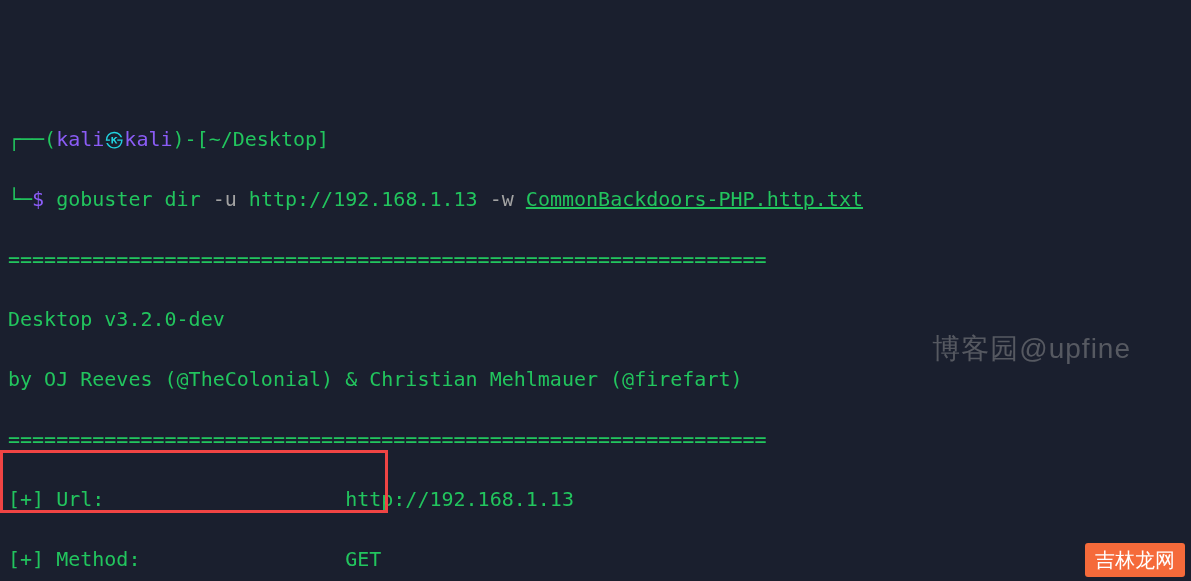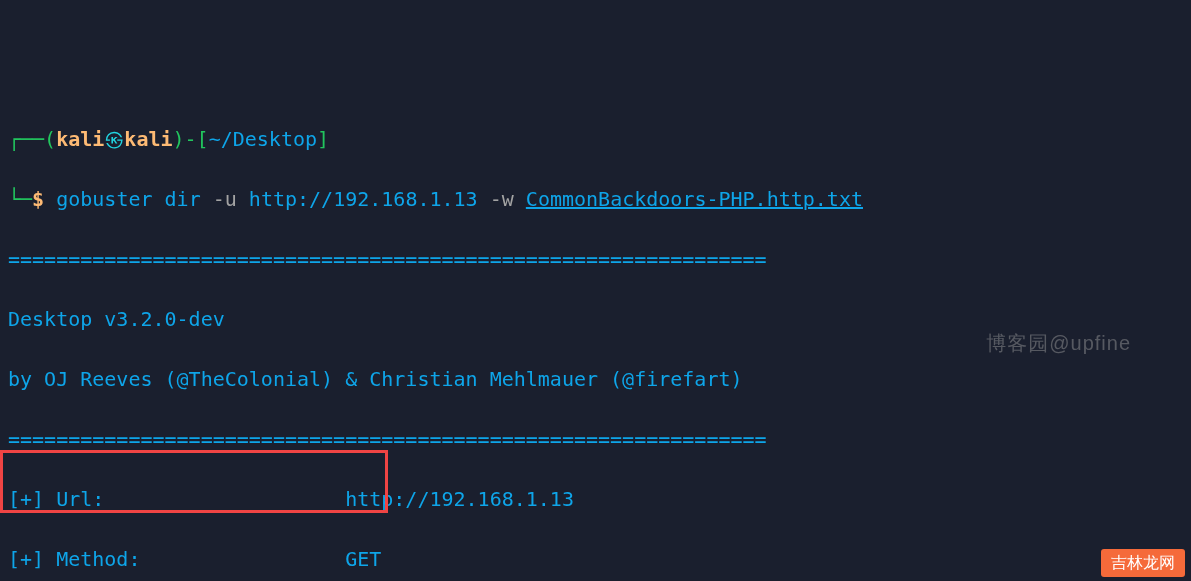--- a/index.html
+++ b/index.html
@@ -11,51 +11,51 @@
     color: #d4d4d4;
     width: 1191px;
     height: 581px;
     overflow: hidden;
     padding: 4px 8px;
     position: relative;
     white-space: pre;
   }
   .line { display: block; }
   .cyan { color: #21d4e0; }
-  .blue { color: #fdba74; font-weight: bold; }
+  .blue { color: #8b5cf6; }
   .green { color: #22c55e; }
-  .white { color: #0ea5e9; }
+  .white { color: #22c55e; }
   .gray { color: #a3a3a3; }
   .underline { text-decoration: underline; }
   .hl-box {
     border: 3px solid #ef4444;
     position: absolute;
     left: 0;
     top: 450px;
     width: 388px;
     height: 63px;
     pointer-events: none;
   }
   .watermark-cn {
     position: absolute;
     right: 60px;
     top: 328px;
-    font-size: 20px;
+    font-size: 28px;
     color: rgba(160,160,160,0.45);
     font-family: sans-serif;
     letter-spacing: 1px;
   }
   .watermark-site {
     position: absolute;
     right: 6px;
     bottom: 4px;
     background: #f56a3a;
     color: #fff;
     font-family: sans-serif;
-    font-size: 16px;
+    font-size: 20px;
     padding: 2px 10px;
     border-radius: 3px;
   }
 </style>
 </head>
 <body>
 
 
 
 <span class="line"><span class="green">┌──(</span><span class="blue">kali</span><span class="cyan">㉿</span><span class="blue">kali</span><span class="green">)-[</span><span class="white">~/Desktop</span><span class="green">]</span></span>

